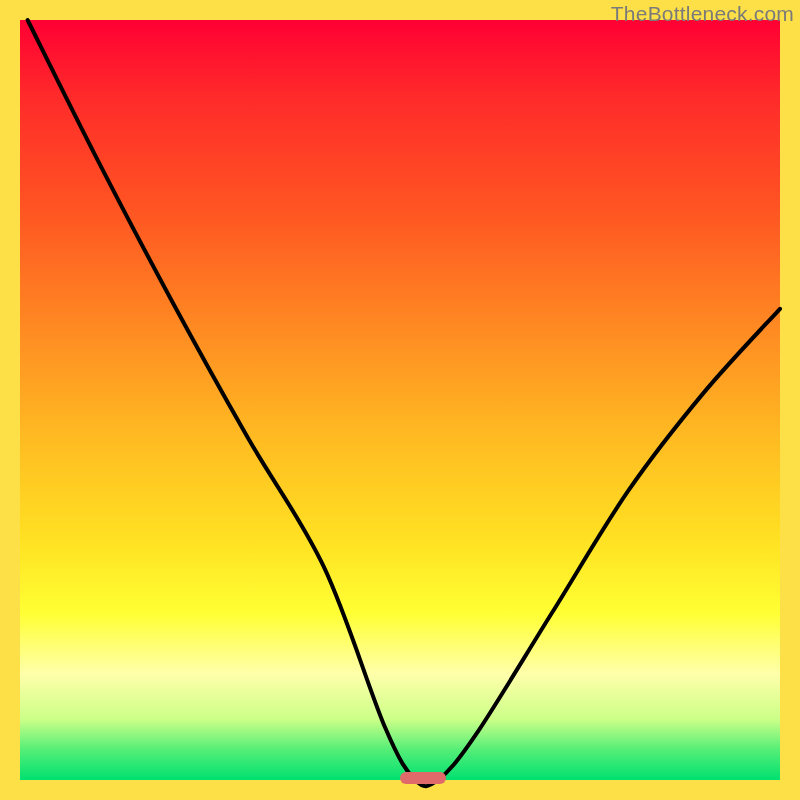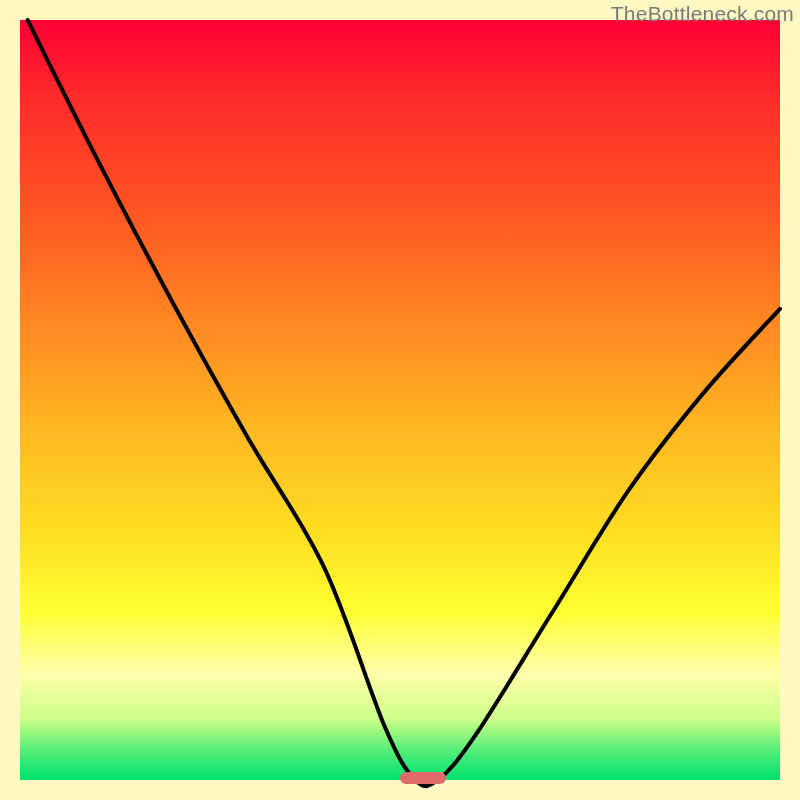--- a/index.html
+++ b/index.html
@@ -9,21 +9,21 @@
     height: 800px;
     background: #000;
     overflow: hidden;
   }
   .frame {
     position: absolute;
     left: 0;
     top: 0;
     width: 800px;
     height: 800px;
-    background: #fef9c3;
+    background: #fde047;
   }
   .plot-area {
     position: absolute;
     left: 20px;
     top: 20px;
     width: 760px;
     height: 760px;
     background: linear-gradient(to bottom,
       #ff0033 0%,
       #ff2a2a 10%,

